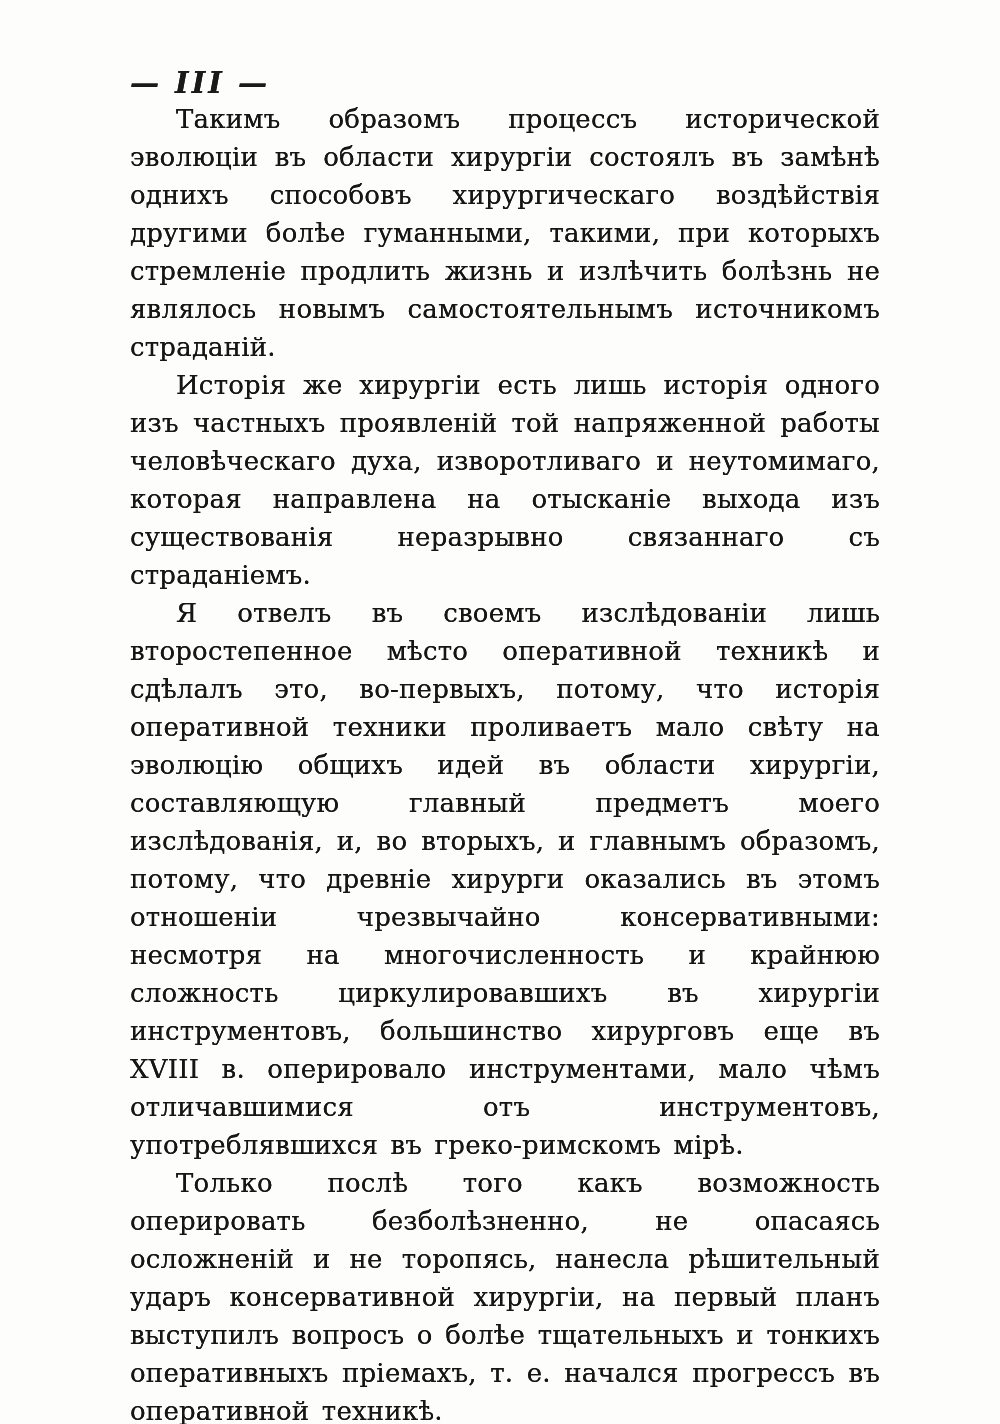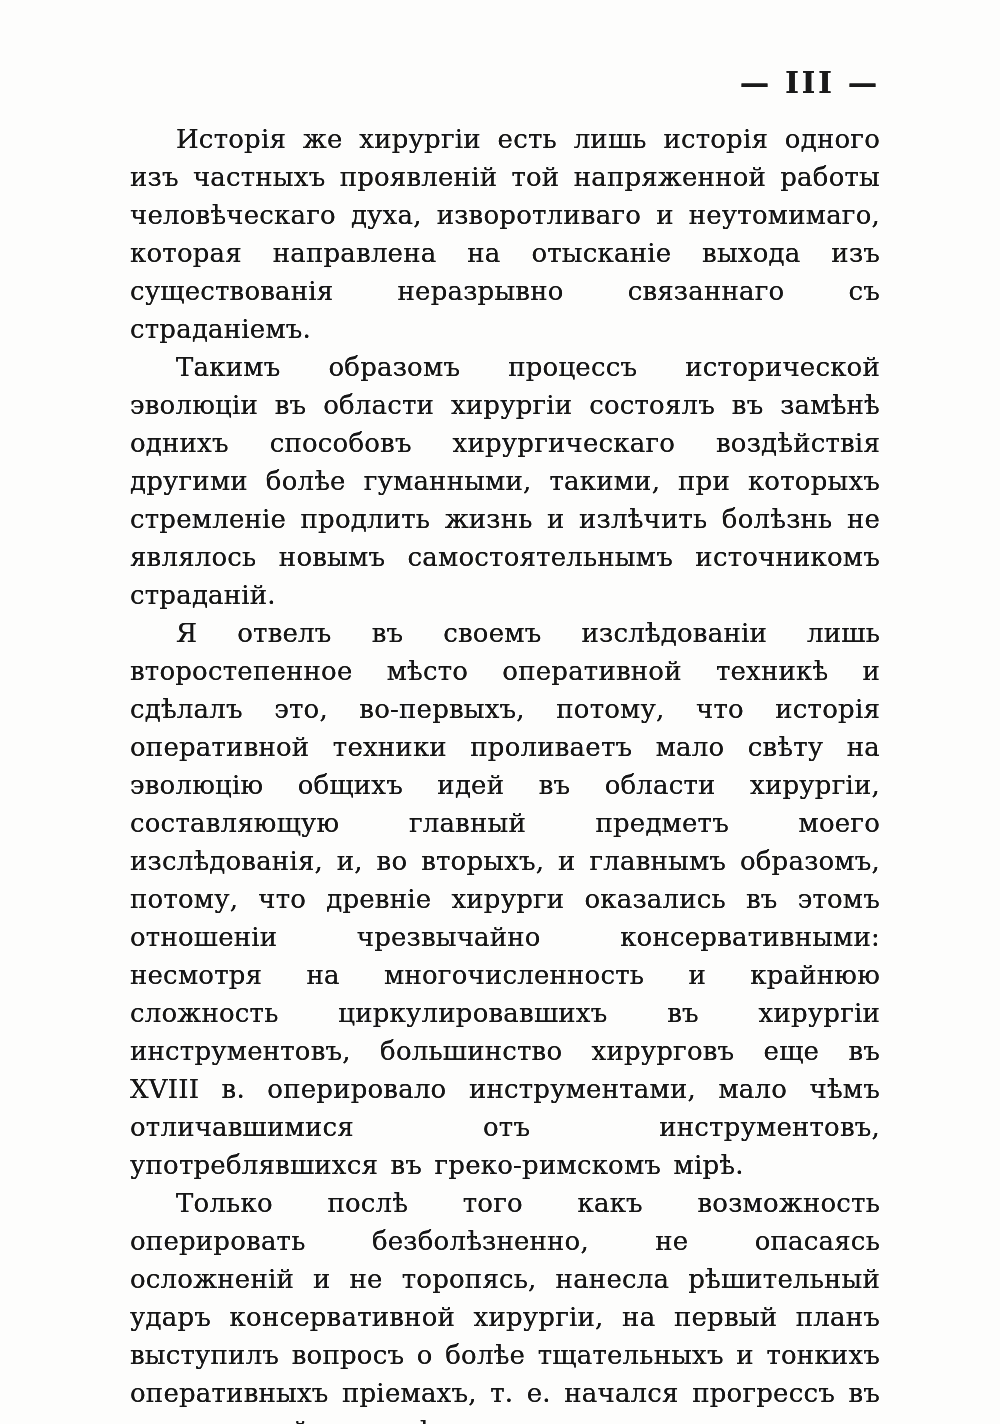--- a/index.html
+++ b/index.html
@@ -15,46 +15,46 @@
     color: #161616;
   }
   .page {
     box-sizing: border-box;
     width: 1000px;
     height: 1424px;
     background: #fdfdfc;
     padding: 66px 120px 40px 130px;
   }
   .page-number {
-    text-align: right;
+    text-align: left;
     font-size: 29px;
     font-weight: bold;
     letter-spacing: 3px;
     color: #1a1a1a;
-    margin-bottom: 20px;
     
     text-shadow: 0 0 0.5px currentColor;
+    font-style: italic;
   }
   .body-text p {
     margin: 0;
     font-size: 26px;
     line-height: 38px;
     text-align: justify;
     text-indent: 46px;
     word-spacing: 4px;
     letter-spacing: 0.2px;
     text-shadow: 0 0 0.6px currentColor; 
   }
 </style>
 </head>
 <body>
 
 <div class="page">
   <div class="page-number">— III —</div>
 
   <div class="body-text">
+    <p>Такимъ образомъ процессъ исторической эволюціи въ области хирургіи состоялъ въ замѣнѣ однихъ способовъ хирургическаго воздѣйствія другими болѣе гуманными, такими, при которыхъ стремленіе продлить жизнь и излѣчить болѣзнь не являлось новымъ самостоятельнымъ источникомъ страданій.</p>
     <p>Исторія же хирургіи есть лишь исторія одного изъ частныхъ проявленій той напряженной работы человѣческаго духа, изворотливаго и неутомимаго, которая направлена на отысканіе выхода изъ существованія неразрывно связаннаго съ страданіемъ.</p>
-    <p>Такимъ образомъ процессъ исторической эволюціи въ области хирургіи состоялъ въ замѣнѣ однихъ способовъ хирургическаго воздѣйствія другими болѣе гуманными, такими, при которыхъ стремленіе продлить жизнь и излѣчить болѣзнь не являлось новымъ самостоятельнымъ источникомъ страданій.</p>
     <p>Я отвелъ въ своемъ изслѣдованіи лишь второстепенное мѣсто оперативной техникѣ и сдѣлалъ это, во-первыхъ, потому, что исторія оперативной техники проливаетъ мало свѣту на эволюцію общихъ идей въ области хирургіи, составляющую главный предметъ моего изслѣдованія, и, во вторыхъ, и главнымъ образомъ, потому, что древніе хирурги оказались въ этомъ отношеніи чрезвычайно консервативными: несмотря на многочисленность и крайнюю сложность циркулировавшихъ въ хирургіи инструментовъ, большинство хирурговъ еще въ XVIII в. оперировало инструментами, мало чѣмъ отличавшимися отъ инструментовъ, употреблявшихся въ греко-римскомъ мірѣ.</p>
     <p>Только послѣ того какъ возможность оперировать безболѣзненно, не опасаясь осложненій и не торопясь, нанесла рѣшительный ударъ консервативной хирургіи, на первый планъ выступилъ вопросъ о болѣе тщательныхъ и тонкихъ оперативныхъ пріемахъ, т. е. начался прогрессъ въ оперативной техникѣ.</p>
 
   </div>
 </div>
 
 </body></html>

